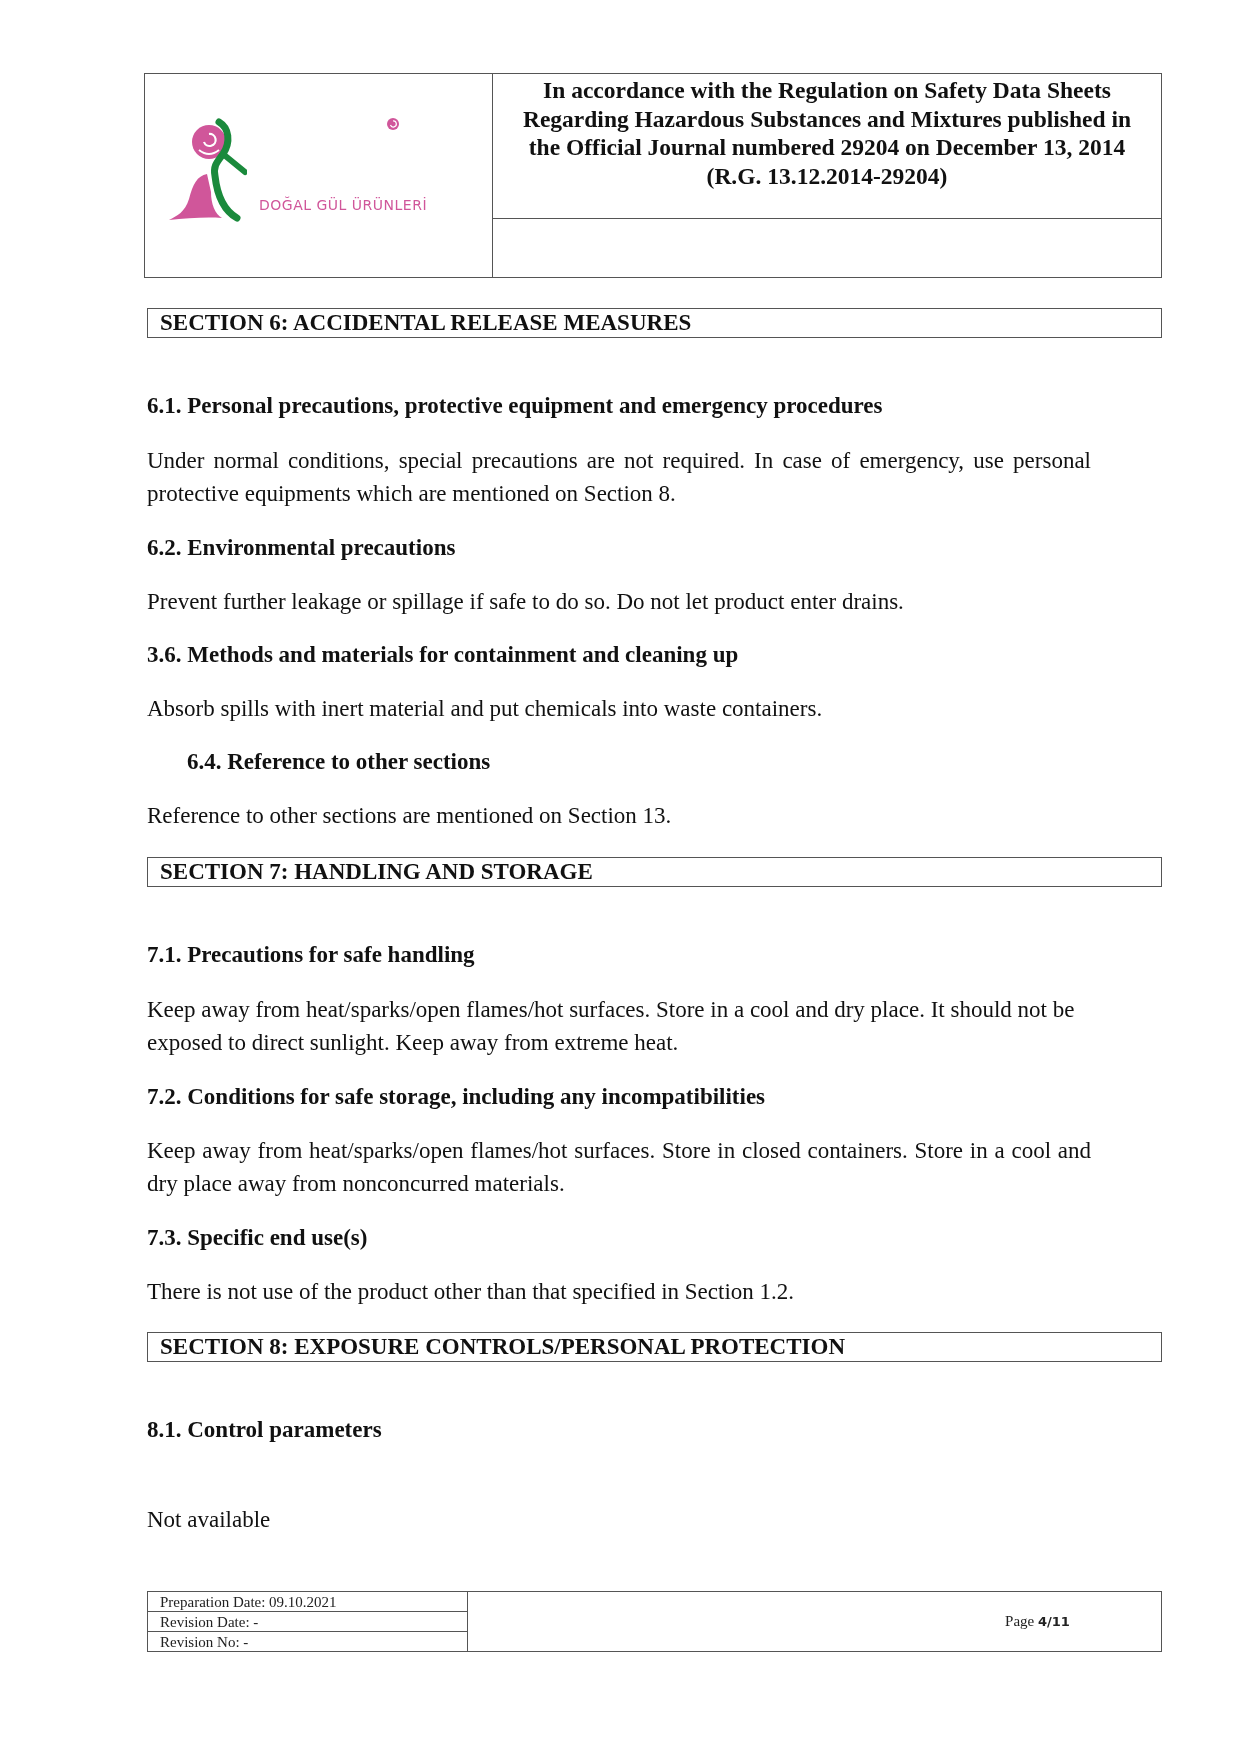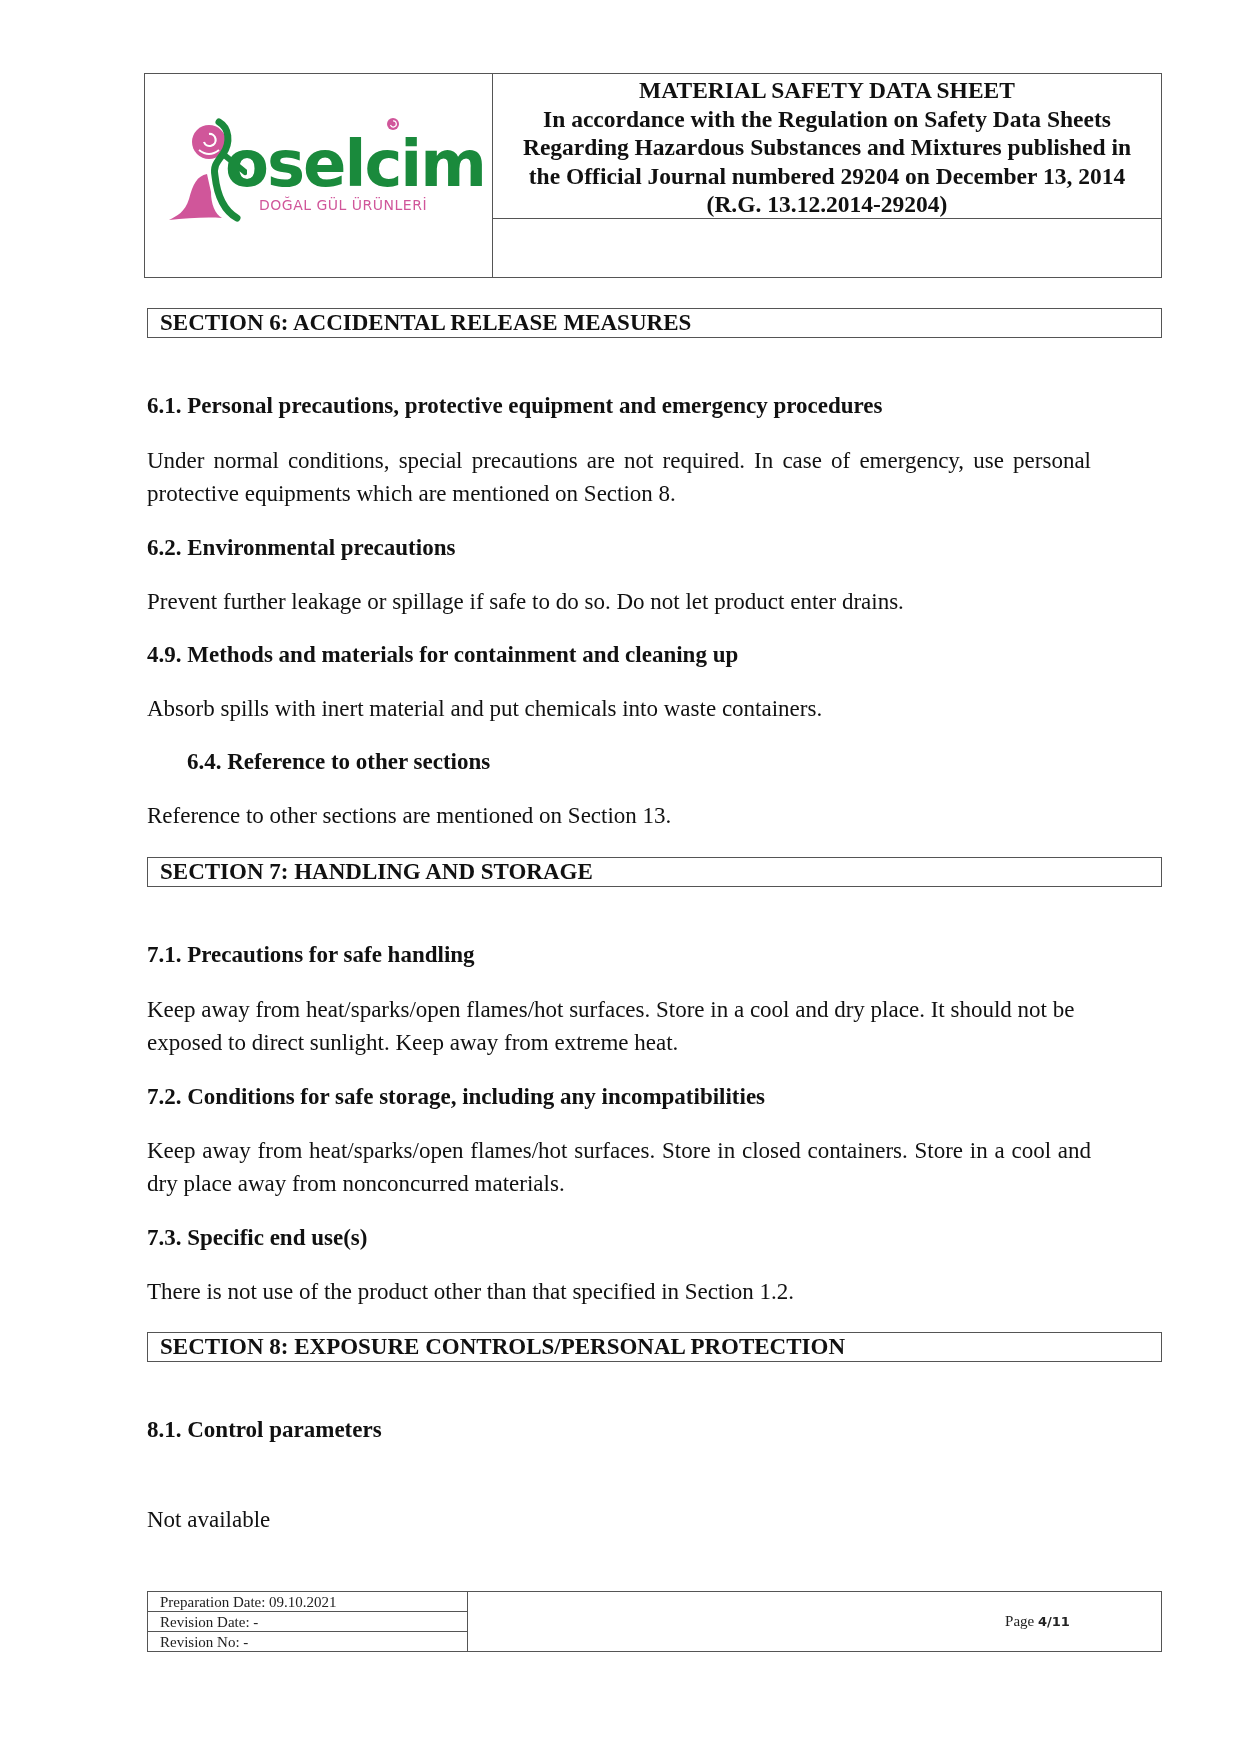--- a/index.html
+++ b/index.html
@@ -54,46 +54,44 @@
 
         <path d="M40 60 C30 62 26 70 22 85 C18 98 10 102 2 106 C20 104 40 103 55 104 C48 100 44 90 44 78 Z" fill="#d0569a"></path>
 
         <circle cx="42" cy="28" r="17" fill="#d0569a"></circle>
         <path d="M42 20 a6 6 0 1 1 -5 8" stroke="#fff" stroke-width="2.2" fill="none"></path>
         <path d="M32 36 q10 8 20 0" stroke="#fff" stroke-width="2" fill="none"></path>
 
         <path d="M52 8 C62 14 64 28 56 40 C50 48 46 52 48 62 C50 80 56 96 70 104" stroke="#1a8a3c" stroke-width="7" fill="none" stroke-linecap="round"></path>
         <path d="M56 40 L78 58" stroke="#1a8a3c" stroke-width="6" fill="none" stroke-linecap="round"></path>
       </svg>
-      <span class="logo-word">oselcim</span>
       <svg width="16" height="16" viewBox="0 0 16 16" style="position:absolute;left:218px;top:2px;">
         <circle cx="8" cy="8" r="6" fill="#d0569a"></circle>
         <path d="M8 5 a3 3 0 1 1 -2.5 4" stroke="#fff" stroke-width="1.2" fill="none"></path>
       </svg>
       <span class="logo-sub">DOĞAL GÜL ÜRÜNLERİ</span>
     </div>
   </div>
   <div class="abs hdr-title">
-    <div>MATERIAL SAFETY DATA SHEET</div>
     <div>In accordance with the Regulation on Safety Data Sheets</div>
     <div>Regarding Hazardous Substances and Mixtures published in</div>
     <div>the Official Journal numbered 29204 on December 13, 2014</div>
     <div>(R.G. 13.12.2014-29204)</div>
   </div>
 </div>
 
 <div class="abs sec" style="top:308px;">SECTION 6: ACCIDENTAL RELEASE MEASURES</div>
 
 <div class="abs h2" style="top:392px;">6.1. Personal precautions, protective equipment and emergency procedures</div>
 <div class="abs p just" style="top:444px;">Under normal conditions, special precautions are not required. In case of emergency, use personal protective equipments which are mentioned on Section 8.</div>
 
 <div class="abs h2" style="top:534px;">6.2. Environmental precautions</div>
 <div class="abs p" style="top:585px;">Prevent further leakage or spillage if safe to do so. Do not let product enter drains.</div>
 
-<div class="abs h2" style="top:641px;">4.9. Methods and materials for containment and cleaning up</div>
+<div class="abs h2" style="top:641px;">3.6. Methods and materials for containment and cleaning up</div>
 <div class="abs p" style="top:692px;">Absorb spills with inert material and put chemicals into waste containers.</div>
 
 <div class="abs h2" style="top:748px;margin-left:40px;">6.4. Reference to other sections</div>
 <div class="abs p" style="top:799px;">Reference to other sections are mentioned on Section 13.</div>
 
 <div class="abs sec" style="top:857px;">SECTION 7: HANDLING AND STORAGE</div>
 
 <div class="abs h2" style="top:941px;">7.1. Precautions for safe handling</div>
 <div class="abs p" style="top:993px;">Keep away from heat/sparks/open flames/hot surfaces. Store in a cool and dry place. It should not be exposed to direct sunlight. Keep away from extreme heat.</div>
 

